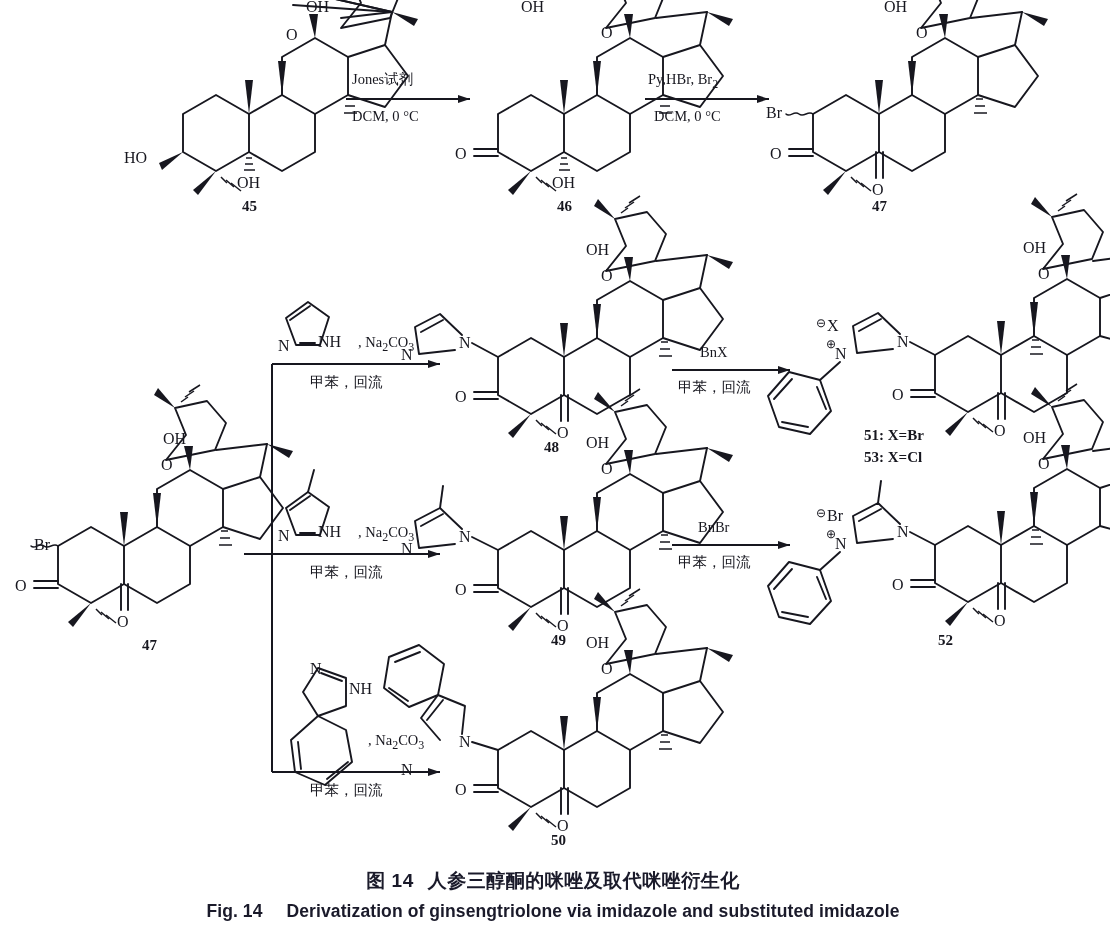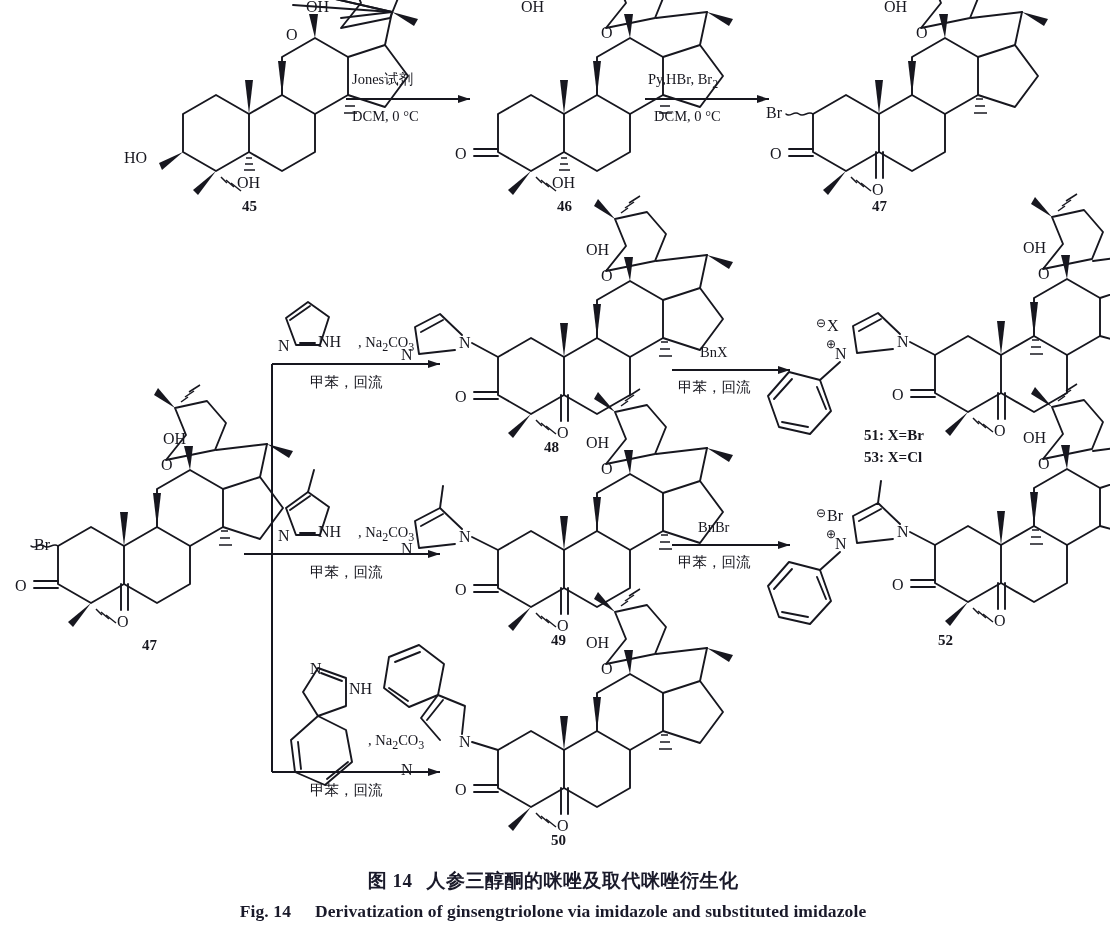--- a/index.html
+++ b/index.html
@@ -19,21 +19,21 @@
     position: absolute;
     left: 0; top: 0;
     width: 1110px;
     height: 934px;
   }
   .cap {
     position: absolute;
     left: 0;
     width: 1106px;
     text-align: center;
-    font-family: Liberation Serif, serif;
+    font-family: Liberation Sans, sans-serif;
     font-weight: bold;
     color: #1a1a2a;
   }
   #cap-cn { top: 868px; font-size: 19px; letter-spacing: .5px; }
   #cap-cn .fignum { margin-right: 14px; }
   #cap-en { top: 901px; font-size: 17.5px; letter-spacing: .1px; }
   #cap-en .fignum { margin-right: 24px; }
   svg text { font-family: "Liberation Serif", serif; fill: #17171f; }
   .lbl { font-size: 15px; font-weight: bold; }
   .atom { font-size: 16px; }

